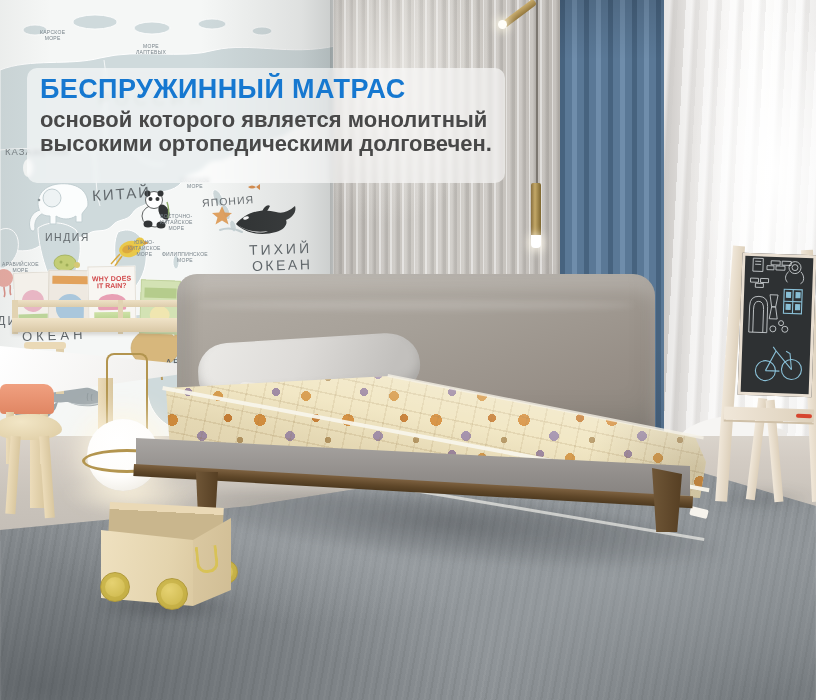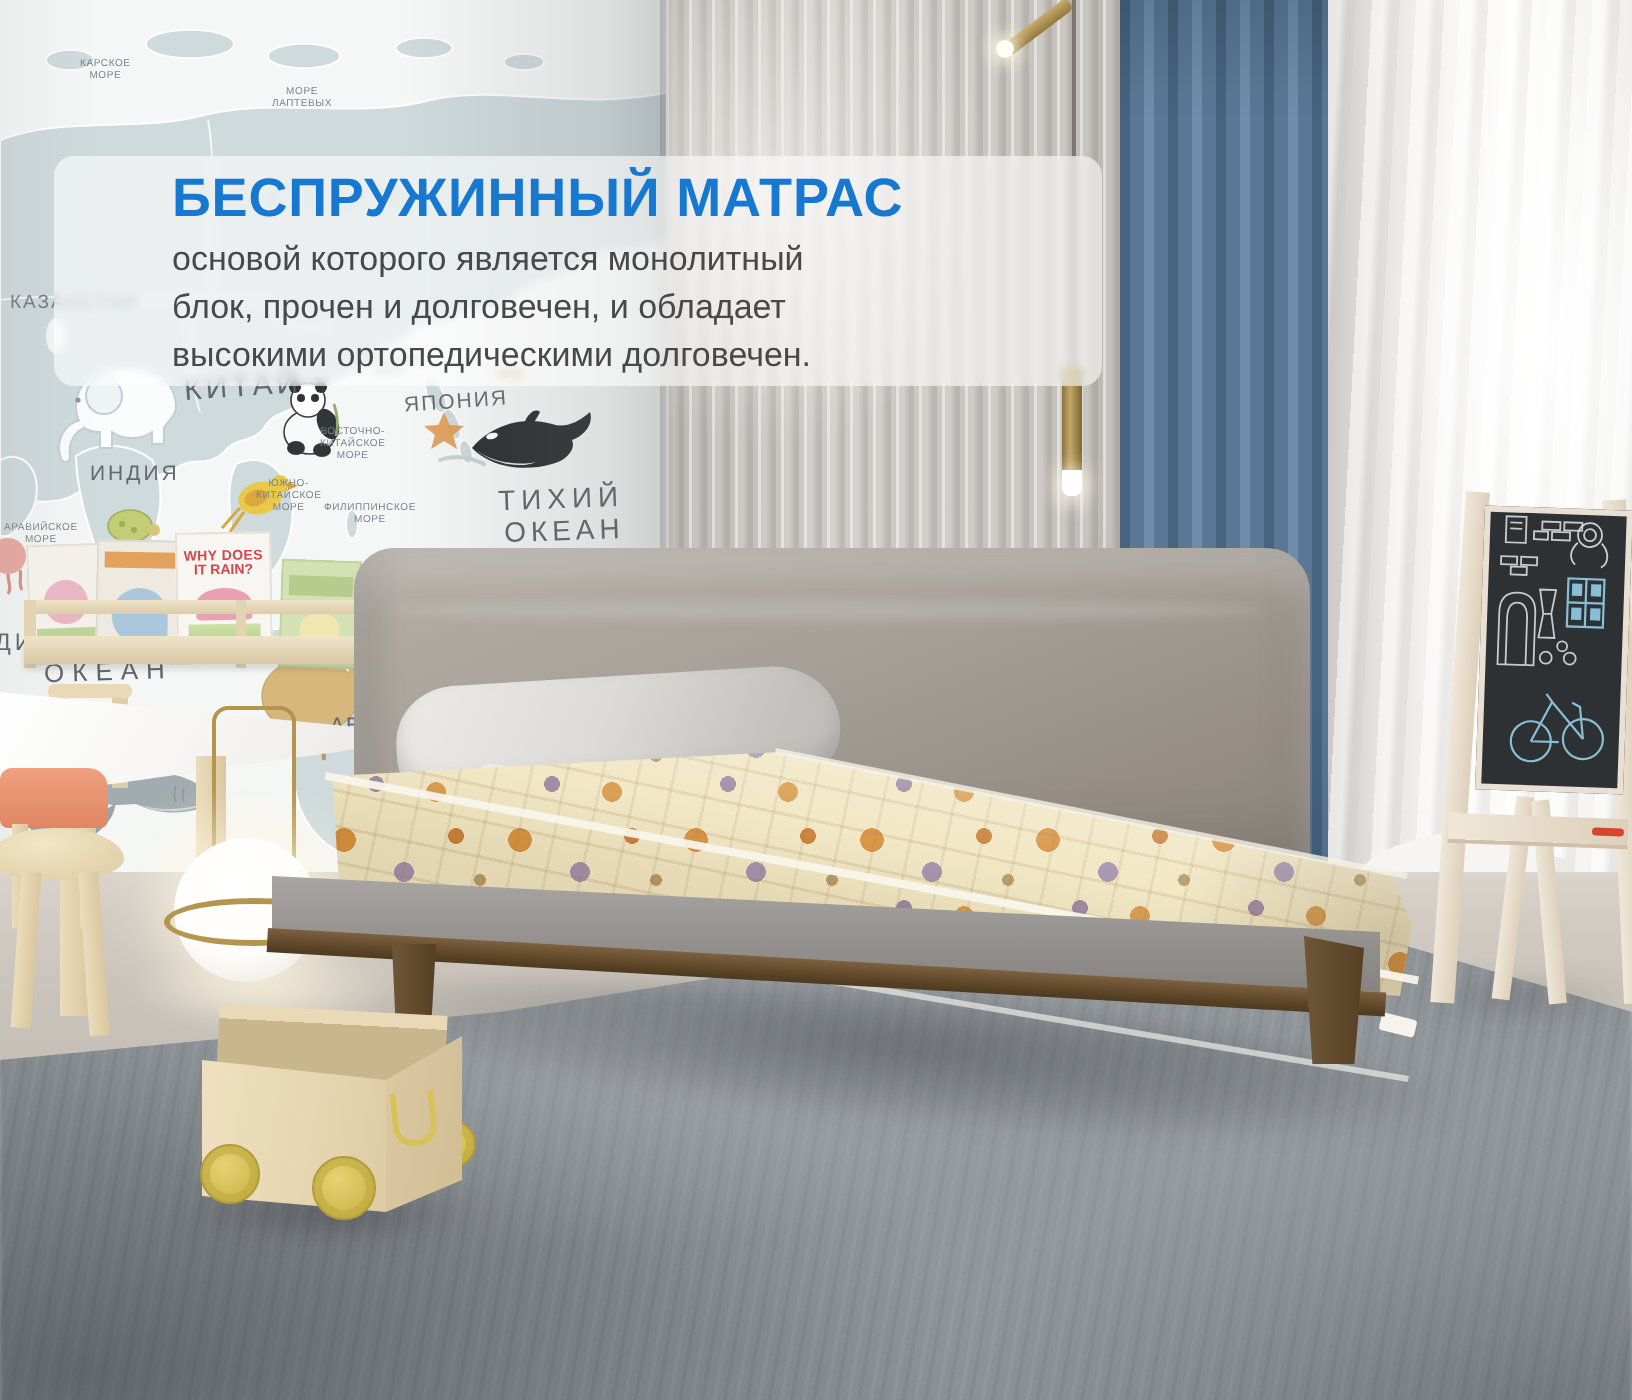--- a/index.html
+++ b/index.html
@@ -9,26 +9,26 @@
   .maplabel{position:absolute;color:#565c60;opacity:.9;}
   .sea{position:absolute;font-size:5px;line-height:1.15;color:#78838a;
        text-align:center;white-space:pre-line;letter-spacing:.3px;}
   .bookleg{position:absolute;background:linear-gradient(90deg,#ecdcba,#d9c79f);}
   .shadow-soft{position:absolute;border-radius:50%;filter:blur(6px);}
   .wheel{position:absolute;border-radius:50%;
          background:radial-gradient(circle at 40% 35%,#e6d272,#d2bd54 60%,#c1ab44);
          border:1px solid #b09a3c;box-shadow:inset 0 0 0 4px rgba(190,168,60,.55);}
   .easel-wood{position:absolute;background:linear-gradient(90deg,#f0e7d9,#ddd0bb);}
   .bedleg{position:absolute;background:linear-gradient(90deg,#6f5637,#563f23);}
-  .overlay-box{position:absolute;left:27px;top:78px;width:478px;height:115px;
+  .overlay-box{position:absolute;left:27px;top:68px;width:478px;height:115px;
                background:rgba(255,255,255,.58);border-radius:10px;
-               -webkit-backdrop-filter:blur(2px);backdrop-filter:blur(2px);padding-left:46px;}
+               -webkit-backdrop-filter:blur(2px);backdrop-filter:blur(2px);}
   .overlay-title{margin:6px 0 0 13px;font-size:27px;font-weight:bold;
                  letter-spacing:.4px;color:#1678d0;}
-  .overlay-body{margin:3px 0 0 13px;font-size:17px;line-height:24px;color:#484848;}
+  .overlay-body{margin:3px 0 0 13px;font-size:22px;line-height:24px;color:#484848;font-weight:bold;}
 </style>
 </head>
 <body>
 
 <div class="scene">
 
   <div class="abs" style="left:0;top:0;width:335px;height:446px;background:#f5f7f6;">
     <svg width="335" height="446" viewBox="0 0 335 446" style="position:absolute;left:0;top:0;">
 
       <g fill="#cfdadc" stroke="#ffffff" stroke-width="0.8">
@@ -431,18 +431,17 @@
       </svg>
     </div>
     <div class="easel-wood" style="left:24px;top:168px;width:90px;height:13px;transform:rotate(2deg);box-shadow:0 2px 0 #cfc0a8;"></div>
     <div class="abs" style="left:96px;top:174px;width:16px;height:4px;background:#d6452e;transform:rotate(2deg);border-radius:2px;"></div>
   </div>
 
   <div class="overlay-box">
     <div class="overlay-title">БЕСПРУЖИННЫЙ МАТРАС</div>
     <div class="overlay-body">
       <div>основой которого является монолитный</div>
-      <div>блок, прочен и долговечен, и обладает</div>
       <div>высокими ортопедическими долговечен.</div>
     </div>
   </div>
 
 </div>
 
 </body></html>

